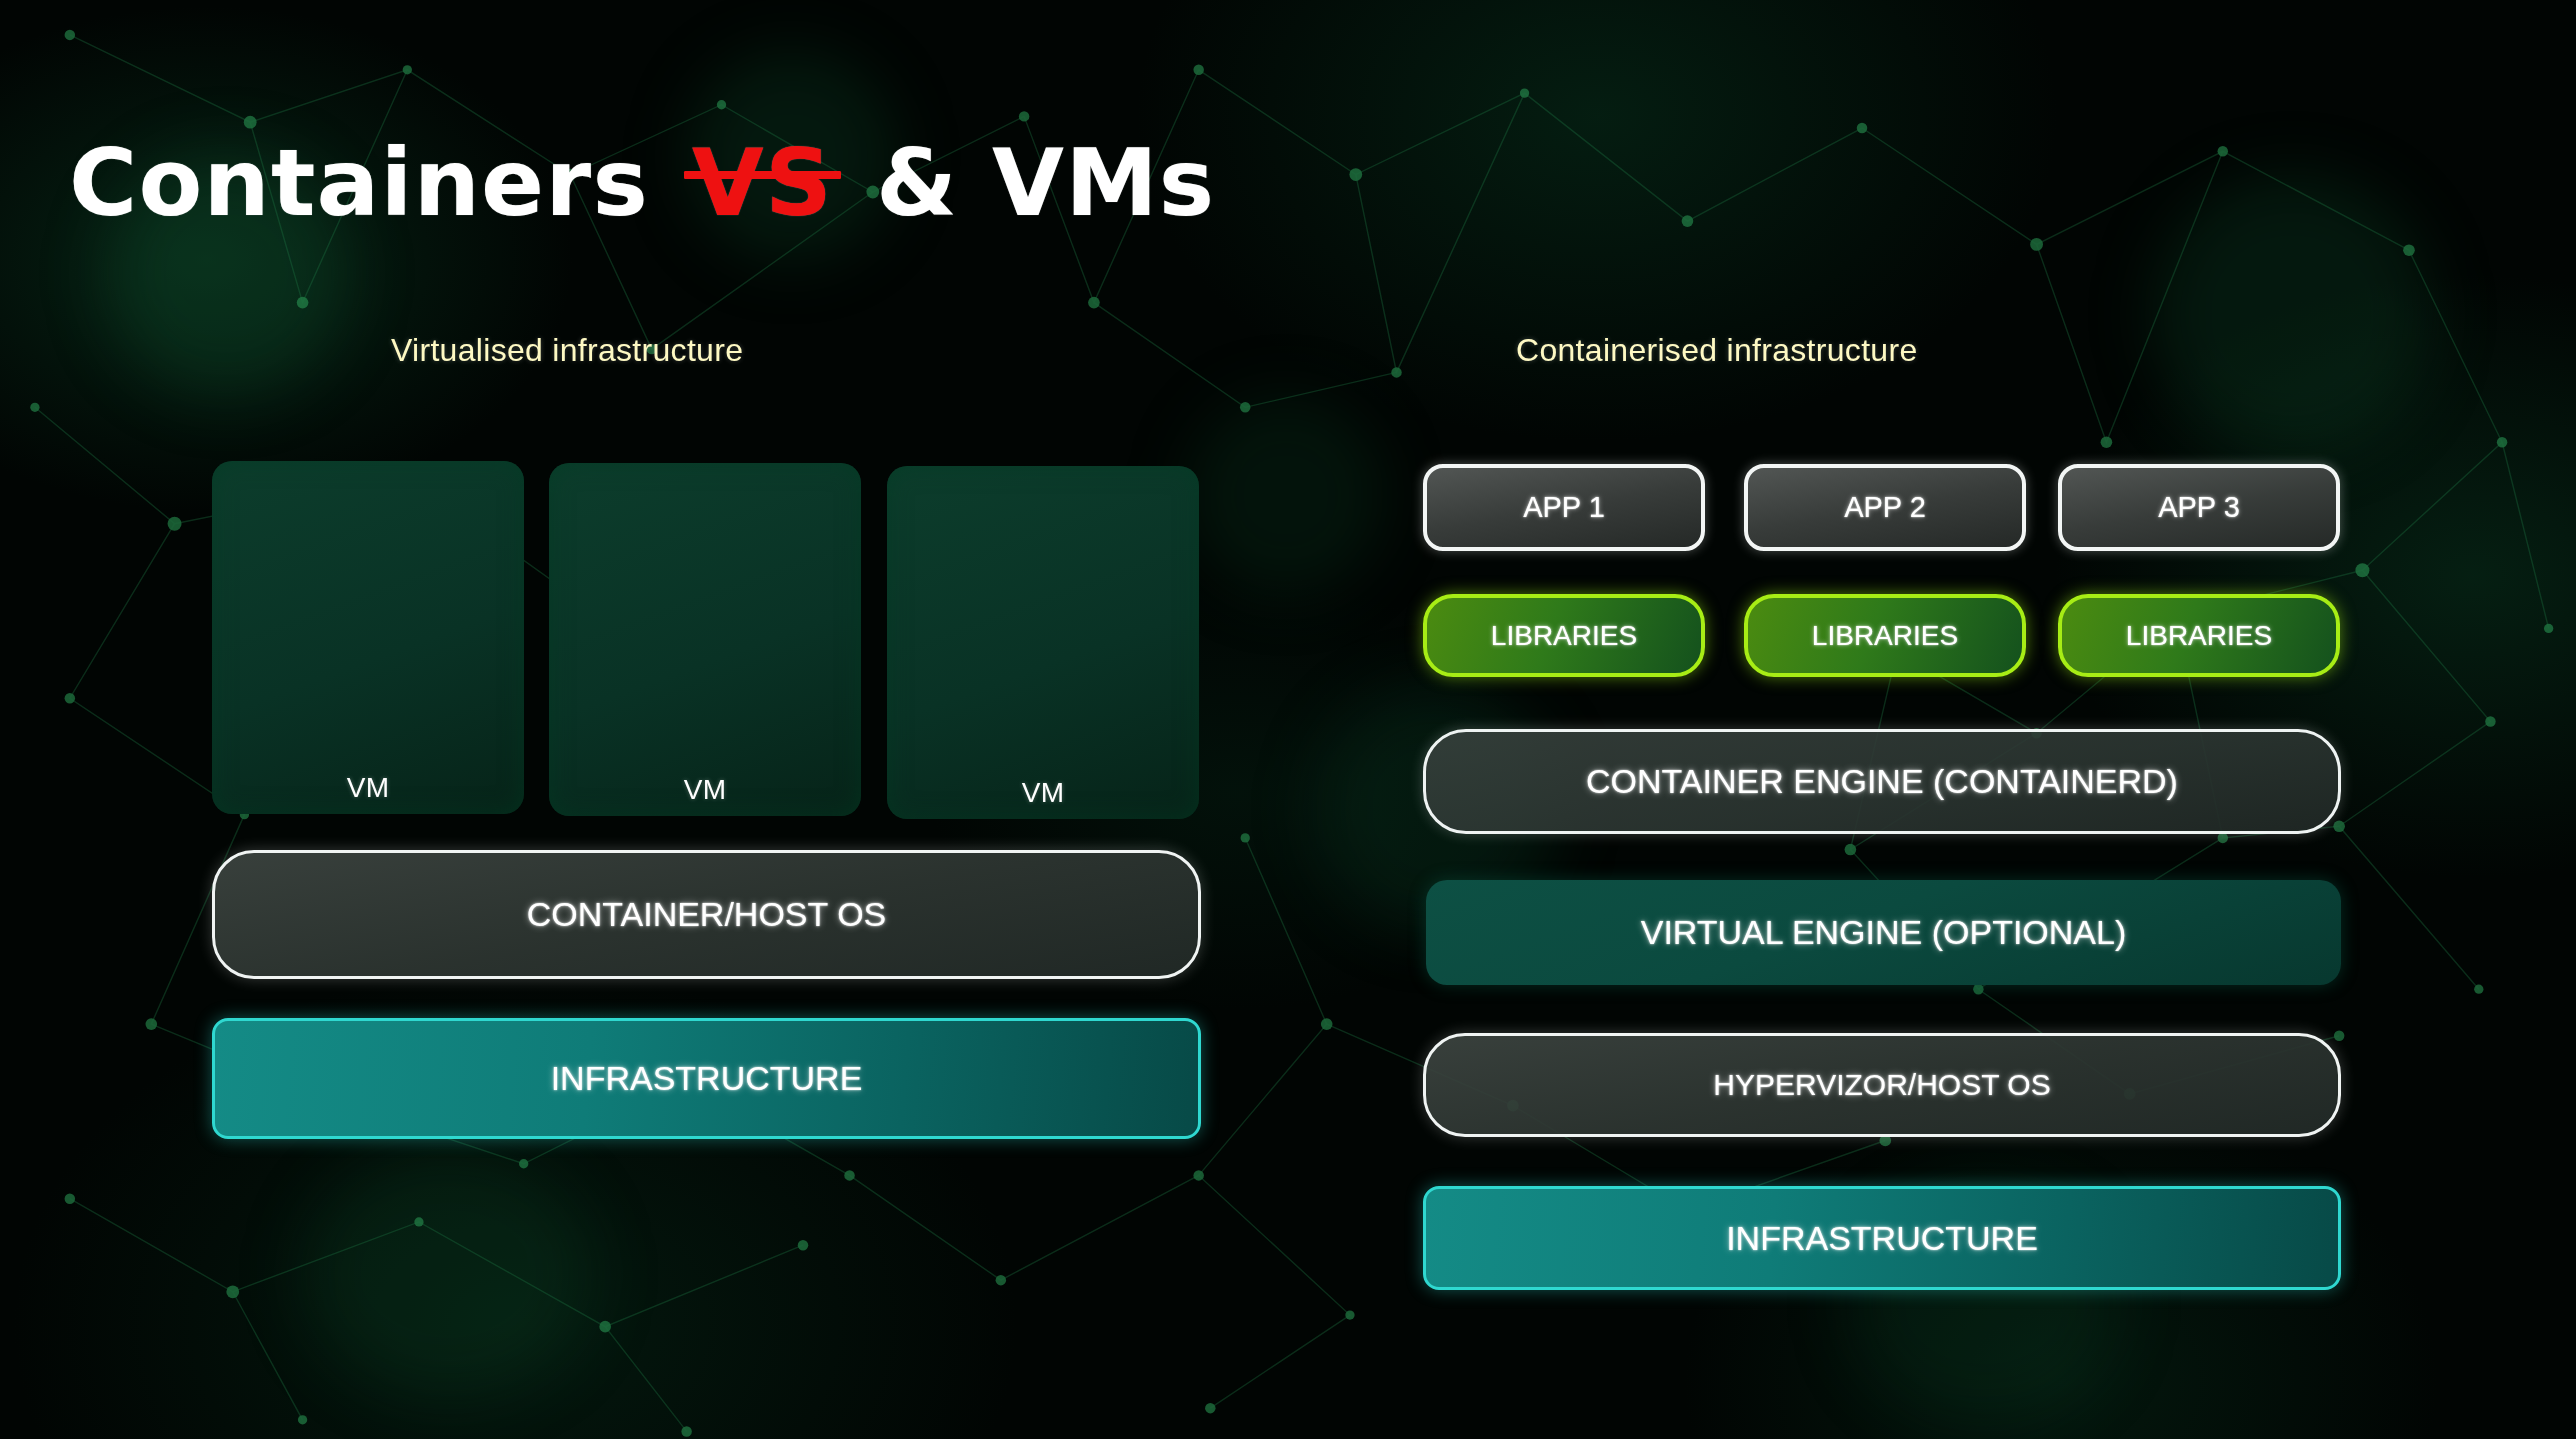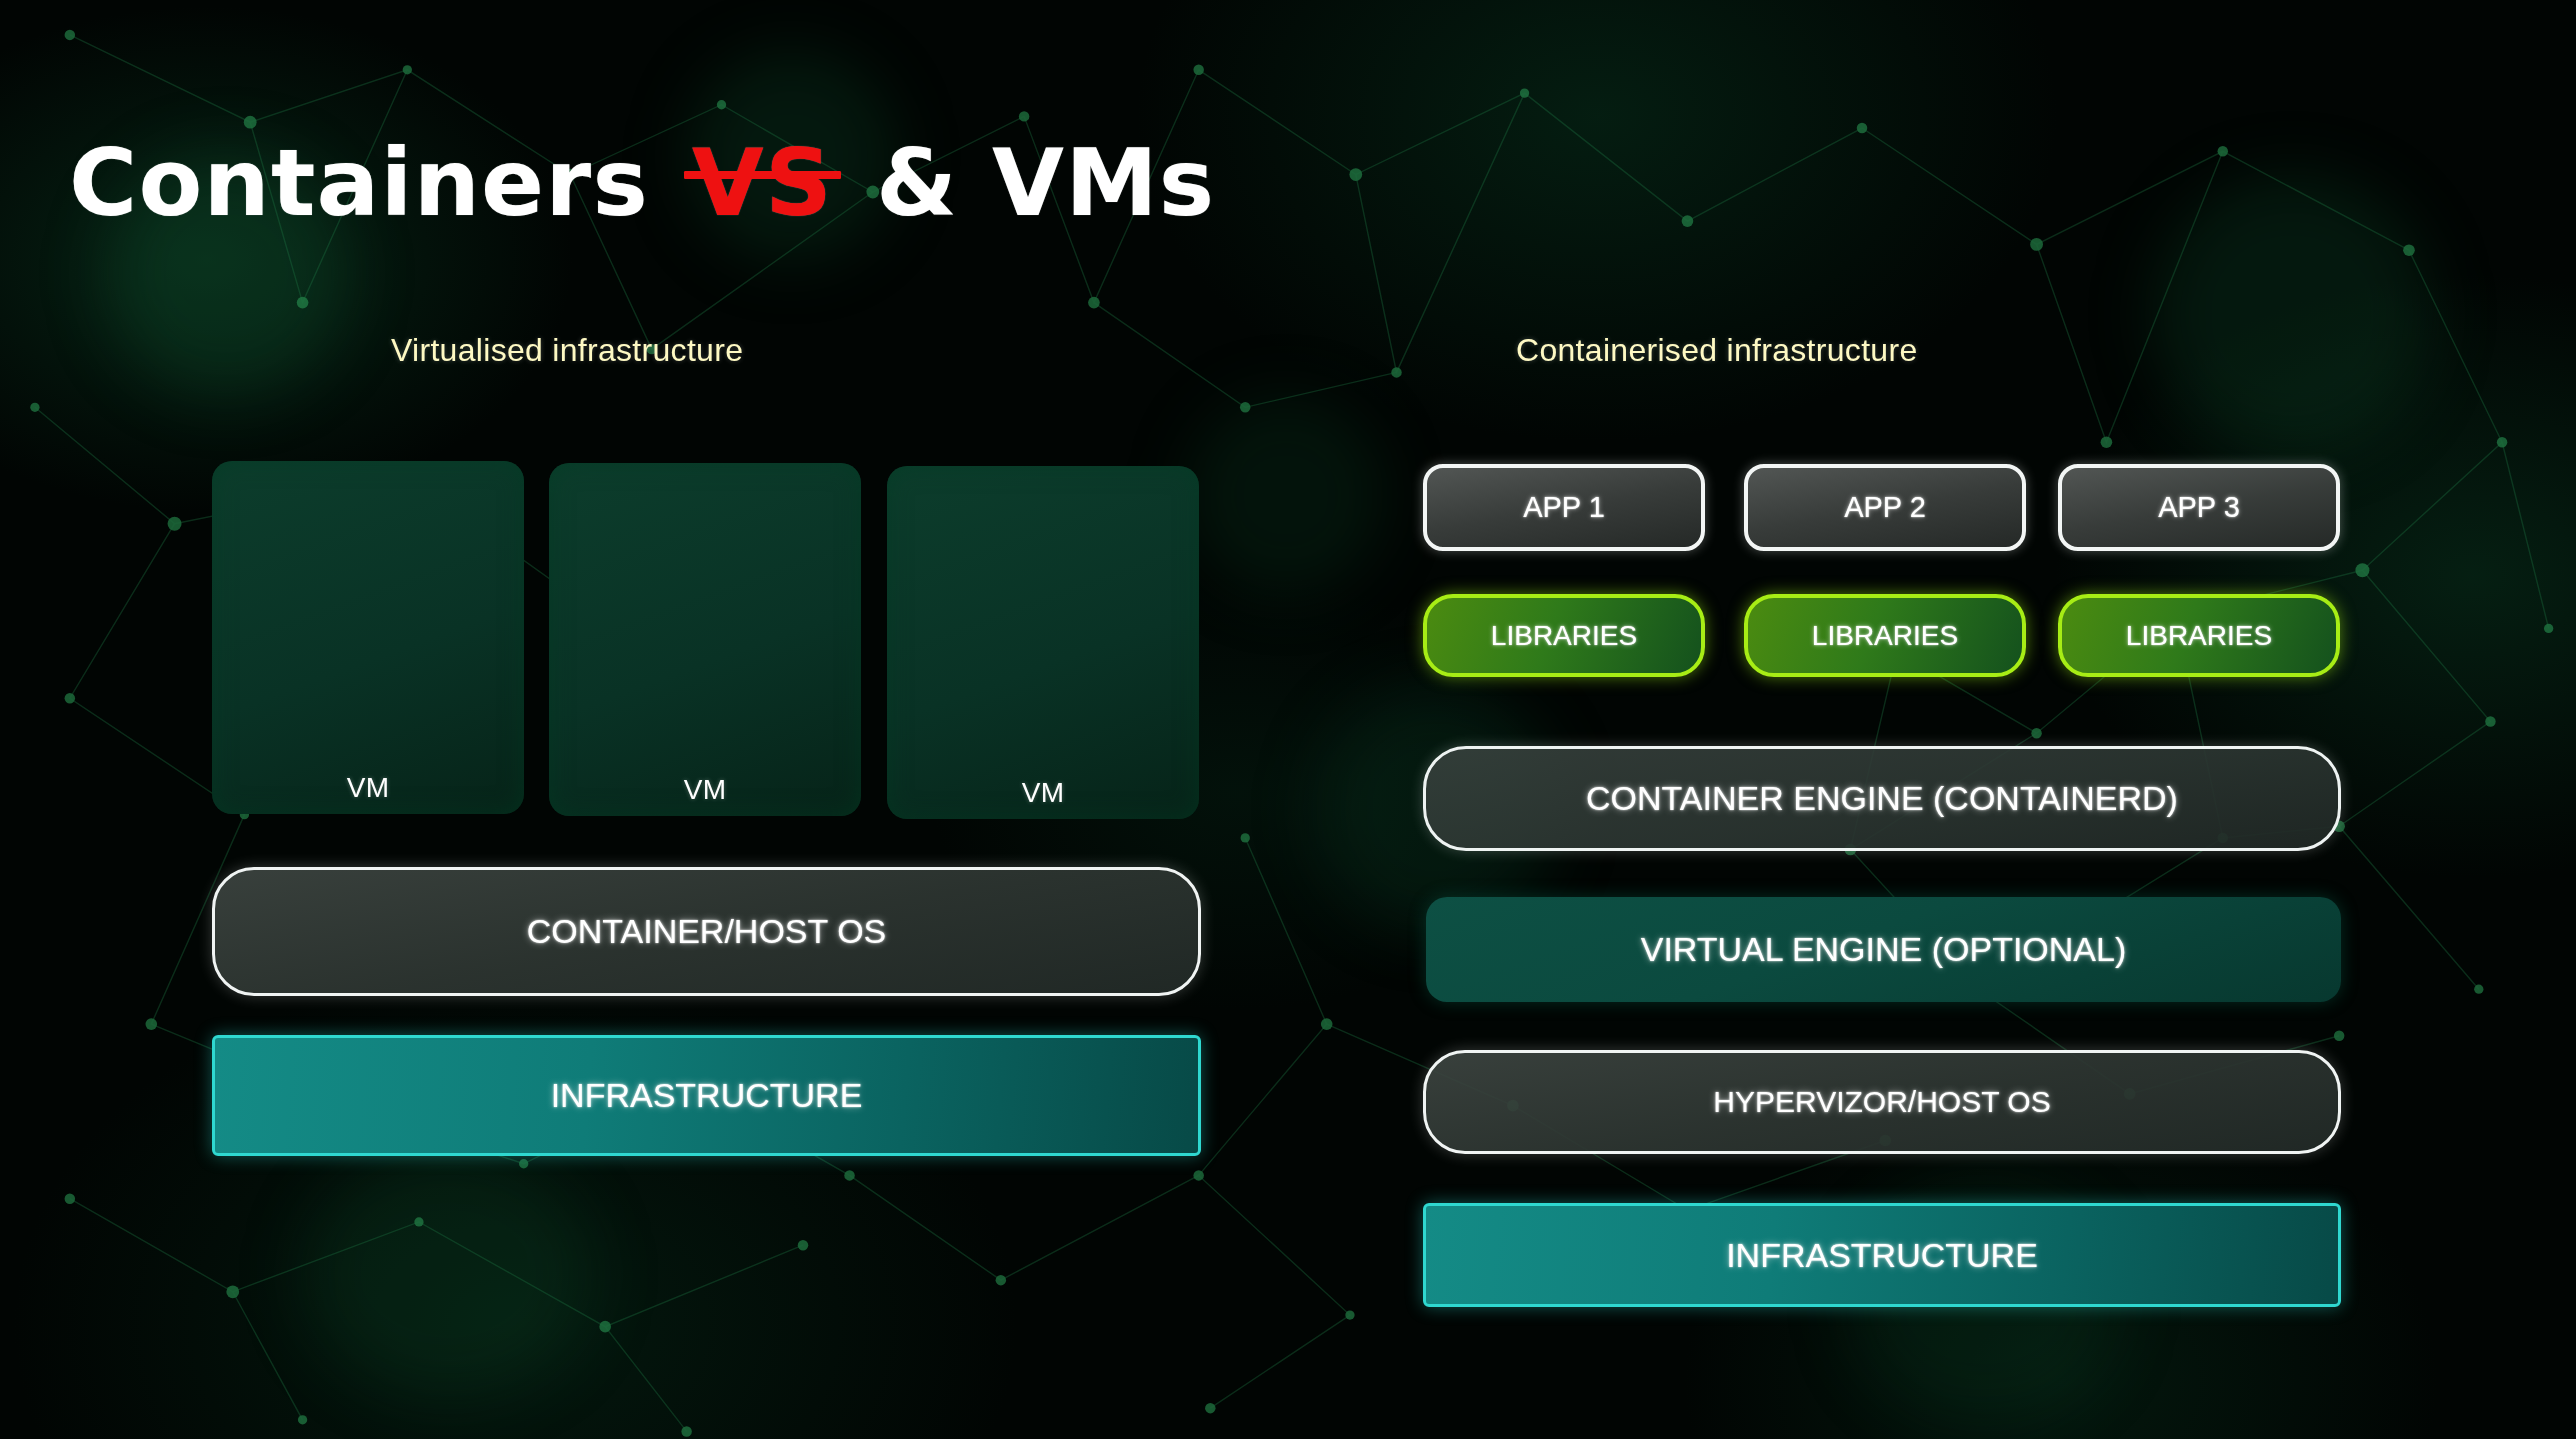--- a/index.html
+++ b/index.html
@@ -63,27 +63,27 @@
      box-shadow:0 0 12.8px rgba(150,227,18,.45);}
   .chip-lib-big{background:linear-gradient(110deg,#4b8b10 0%, #2f7a1a 45%, #14511d 100%);
      border:4.1px solid #a7ed15;border-radius:30px;
      box-shadow:0 0 16.3px rgba(160,235,20,.5);}
   .chip-guest{background:linear-gradient(150deg,#0d7d56 0%, #0a6d4c 50%, #085b40 100%);
      border:3.5px solid #12f08a;border-radius:27px;
      box-shadow:0 0 14px rgba(18,240,138,.45);}
 
   
   .bar{position:absolute;z-index:5;display:flex;align-items:center;justify-content:center;
-     color:#fff;white-space:nowrap;margin-top:17px;}
+     color:#fff;white-space:nowrap;}
   .bar .t{text-shadow:0 0 7px rgba(255,255,255,.55),0 0 2.3px rgba(255,255,255,.9);}
   .bar-hyp{background:linear-gradient(170deg, rgba(62,70,66,.90) 0%, rgba(46,54,50,.92) 50%, rgba(34,42,39,.94) 100%);
      border:3.5px solid #f0f4f3;border-radius:42px;
      box-shadow:0 0 15px rgba(255,255,255,.22);}
   .bar-infra{background:linear-gradient(95deg,#148b86 0%, #0f7c78 38%, #0a6360 70%, #074a47 100%);
-     border:3.5px solid #2fd8d0;border-radius:6px;
+     border:3.5px solid #2fd8d0;border-radius:16px;
      box-shadow:0 0 17.5px rgba(47,216,208,.38);}
   .bar-engine{background:linear-gradient(170deg, rgba(56,66,62,.88) 0%, rgba(44,54,50,.9) 55%, rgba(32,40,37,.93) 100%);
      border:3.5px solid #eef3f2;border-radius:43px;
      box-shadow:0 0 14px rgba(255,255,255,.22);}
   .bar-vmopt{background:linear-gradient(160deg,#0d5044 0%, #0b4a3f 45%, #07382f 100%);
      border:0;border-radius:21px;
      box-shadow:0 0 17.5px rgba(12,90,72,.45);}
 </style>
 </head>
 <body>

